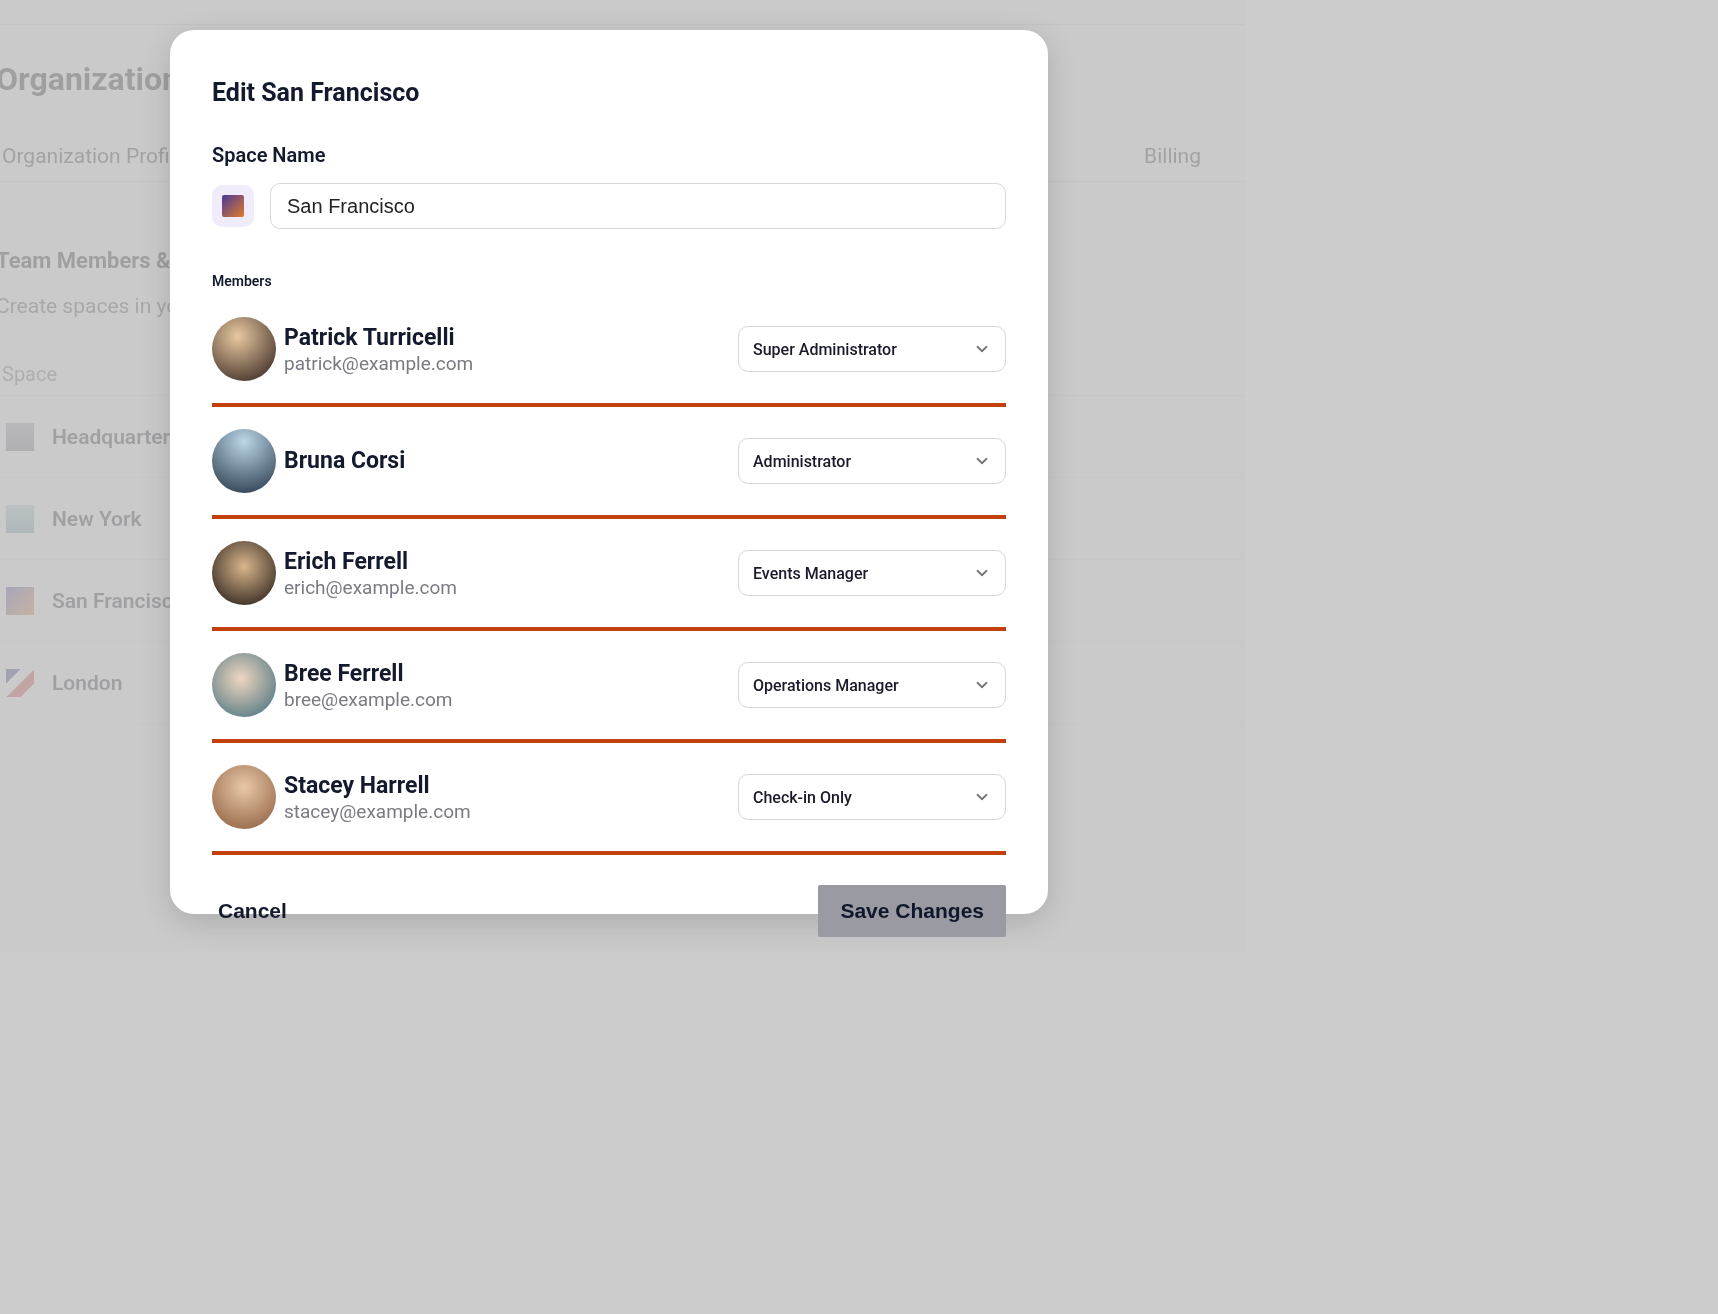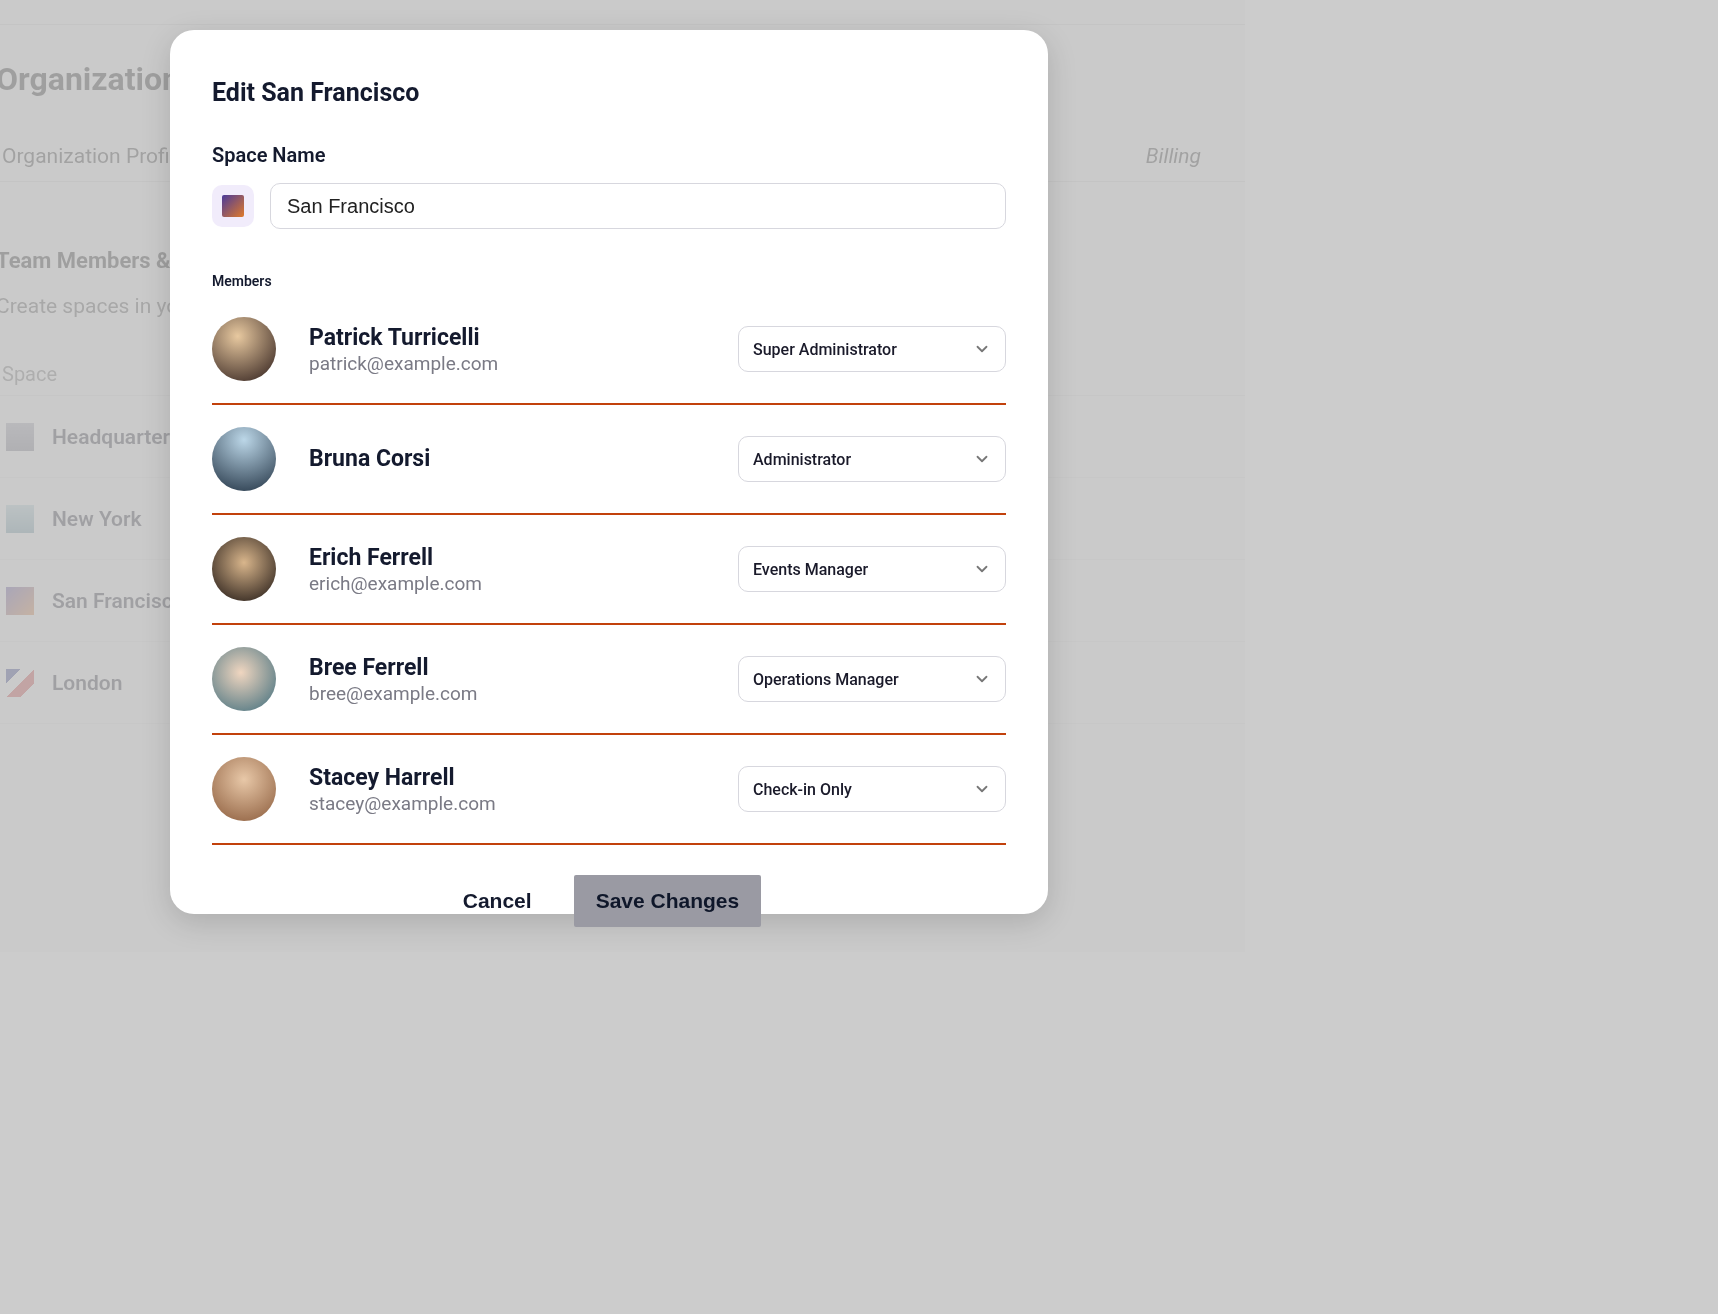--- a/index.html
+++ b/index.html
@@ -31,21 +31,21 @@
     position: absolute;
     left: 0; right:0;
     top: 142px;
     height: 40px;
     border-bottom: 1px solid #ddd;
     font-size: 21px;
     color: #222;
   }
   .bg-tab-left { position:absolute; left:2px; top:2px; }
   .bg-tab-right1 { position:absolute; right:210px; top:2px; }
-  .bg-tab-right2 { position:absolute; right:44px; top:2px;font-style:italic; }
+  .bg-tab-right2 { position:absolute; right:44px; top:2px; }
   .bg-section-title {
     position:absolute; left:-4px; top:248px; font-size:22px; font-weight:700; color:#111;
   }
   .bg-section-sub {
     position:absolute; left:-4px; top:294px; font-size:21px; color:#444;
   }
   .bg-table {
     position:absolute; left:0; right:0; top:352px;
   }
   .bg-table-header {
@@ -97,23 +97,23 @@
   .space-input {
     flex:1; height:46px; border:1px solid #d7d7de; border-radius:10px;
     padding:0 16px; font-size:20px; color:#222;
   }
   .members-label {
     font-size:14px; font-weight:600; color:#141a2e;
     margin-bottom:18px;
   }
   .members-list { }
   .member-row {
-    display:flex; align-items:center; gap:33px;
+    display:flex; align-items:center; gap:8px;
     padding:22px 0;
-    border-bottom:2px solid #c2410c;
+    border-bottom:4px solid #c2410c;
   }
   .member-row:first-child { padding-top:10px; }
   .avatar {
     width:64px; height:64px; border-radius:50%;
     flex-shrink:0;
   }
   .member-info { flex:1; min-width:0; }
   .member-name { font-size:23px; font-weight:700; color:#141a2e; line-height:1.3; }
   .member-email { font-size:19px; color:#7a7a85; }
   .role-select {
@@ -124,21 +124,21 @@
     padding:0 14px; cursor:pointer;
     font-size:16px; color:#1a1a2a; font-weight:500;
     background:#fff;
   }
   .chevron {
     width:18px; height:18px; flex-shrink:0;
   }
   .chevron svg { width:100%; height:100%; display:block; }
   .modal-footer {
     margin-top:auto; padding-top:30px;
-    display:flex; justify-content:center; gap:36px; align-items:center;
+    display:flex; justify-content:space-between; gap:36px; align-items:center;
   }
   .btn-cancel {
     font-size:21px; font-weight:700; color:#141a2e;
     background:none; border:none; cursor:pointer; padding:10px 6px;
   }
   .btn-save {
     font-size:21px; font-weight:700; color:#0f172a;
     background:#9a9aa3; border:none; border-radius:2px;
     padding:14px 22px; cursor:pointer;
   }

